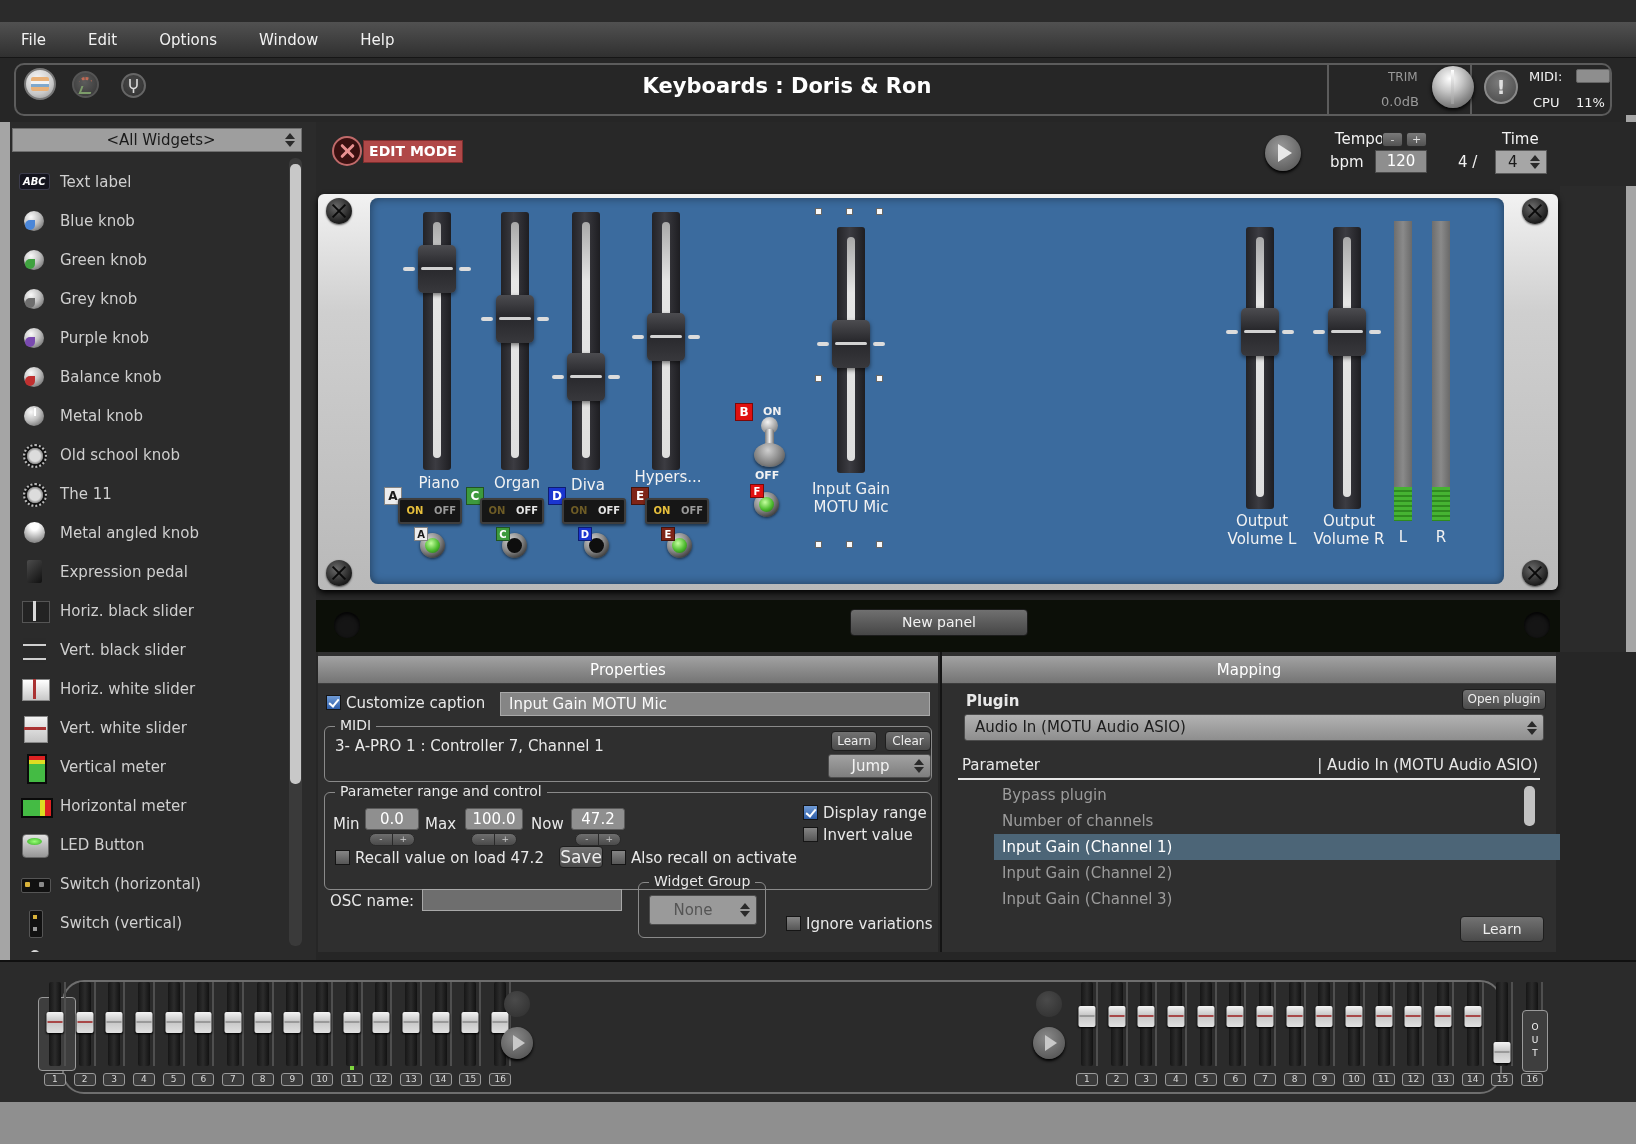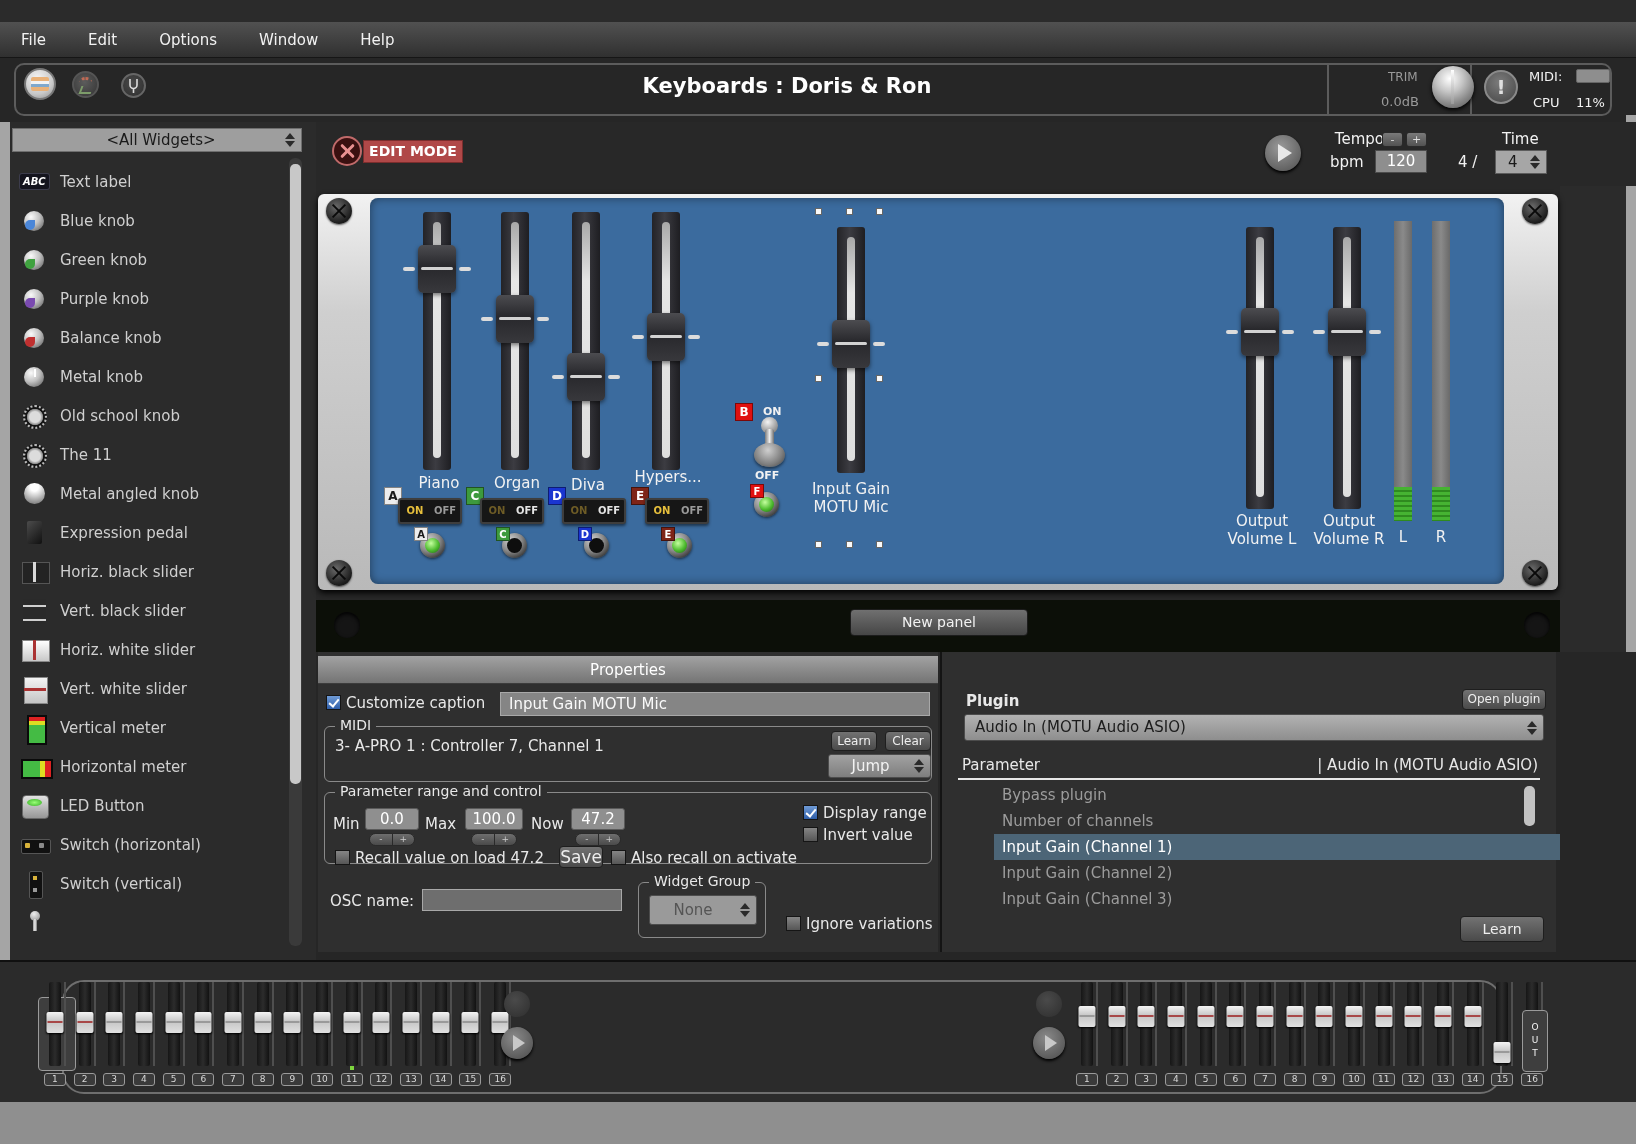--- a/index.html
+++ b/index.html
@@ -268,20 +268,24 @@
         <div class="sb-item">
           <span class="sb-icon" data-icon="blue-knob"></span>
           <span class="sb-label">Blue knob</span>
         </div>
 
         <div class="sb-item">
           <span class="sb-icon" data-icon="green-knob"></span>
           <span class="sb-label">Green knob</span>
         </div>
 
+        <div class="sb-item">
+          <span class="sb-icon" data-icon="grey-knob"></span>
+          <span class="sb-label">Grey knob</span>
+        </div>
 
         <div class="sb-item">
           <span class="sb-icon" data-icon="purple-knob"></span>
           <span class="sb-label">Purple knob</span>
         </div>
 
         <div class="sb-item">
           <span class="sb-icon" data-icon="balance-knob"></span>
           <span class="sb-label">Balance knob</span>
         </div>
@@ -554,21 +558,21 @@
         <span class="glabel">MIDI</span>
         <span class="plabel" style="left:10px;top:10px">3- A-PRO 1 : Controller 7, Channel 1</span>
         <div class="sbtn" style="left:506px;top:4px;width:46px;height:20px;line-height:18px">Learn</div>
         <div class="sbtn" style="left:560px;top:4px;width:46px;height:20px;line-height:18px">Clear</div>
         <div class="dd" style="left:503px;top:27px;width:103px;height:24px">
           <span style="position:absolute;left:0;right:18px;text-align:center;line-height:22px">Jump</span>
           <span class="spinner"></span>
         </div>
       </div>
 
-      <div class="pgroup" style="left:6px;top:140px;width:608px;height:72px">
+      <div class="pgroup" style="left:6px;top:140px;width:608px;height:98px">
         <span class="glabel">Parameter range and control</span>
         <span class="plabel" style="left:8px;top:22px">Min</span>
         <div class="numfield" style="left:40px;top:15px;width:54px;height:22px">0.0</div>
         <div class="pmpill" style="left:44px;top:40px;width:46px">
           <span>-</span>
             <span>+</span>
         </div>
         <span class="plabel" style="left:100px;top:22px">Max</span>
         <div class="numfield" style="left:140px;top:15px;width:58px;height:22px">100.0</div>
         <div class="pmpill" style="left:146px;top:40px;width:46px">
@@ -600,20 +604,21 @@
         <div class="dd" style="left:10px;top:12px;width:108px;height:30px;background:#9a9a9a;color:#555">
           <span style="position:absolute;left:0;right:20px;text-align:center;line-height:28px">None</span>
           <span class="spinner"></span>
         </div>
       </div>
       <div class="cb" style="left:468px;top:264px" data-checked="false"></div>
       <span class="plabel" style="left:488px;top:263px">Ignore variations</span>
     </div>
 
     <div class="panel" id="mapping">
+      <div class="phead">Mapping</div>
       <span class="plabel" style="left:24px;top:40px;font-weight:bold">Plugin</span>
       <div class="sbtn" style="left:520px;top:37px;width:84px;height:21px;line-height:19px">Open plugin</div>
       <div class="dd" style="left:22px;top:62px;width:580px;height:27px;background:linear-gradient(#b2b2b2,#8e8e8e);color:#1c1c1c">
         <span style="position:absolute;left:10px;line-height:25px">Audio In (MOTU Audio ASIO)</span>
         <span class="spinner"></span>
       </div>
       <span class="plabel" style="left:20px;top:104px">Parameter</span>
       <span class="plabel" style="right:18px;top:104px">| Audio In (MOTU Audio ASIO)</span>
       <div id="map-underline"></div>
       <div style="position:absolute;left:12px;top:130px;right:0;padding-left:28px;">

